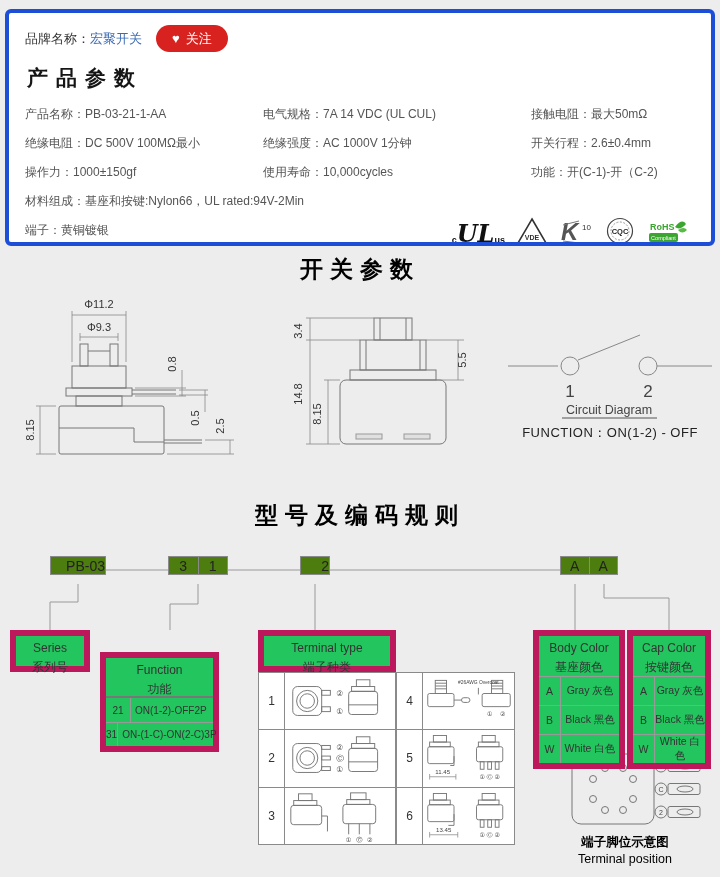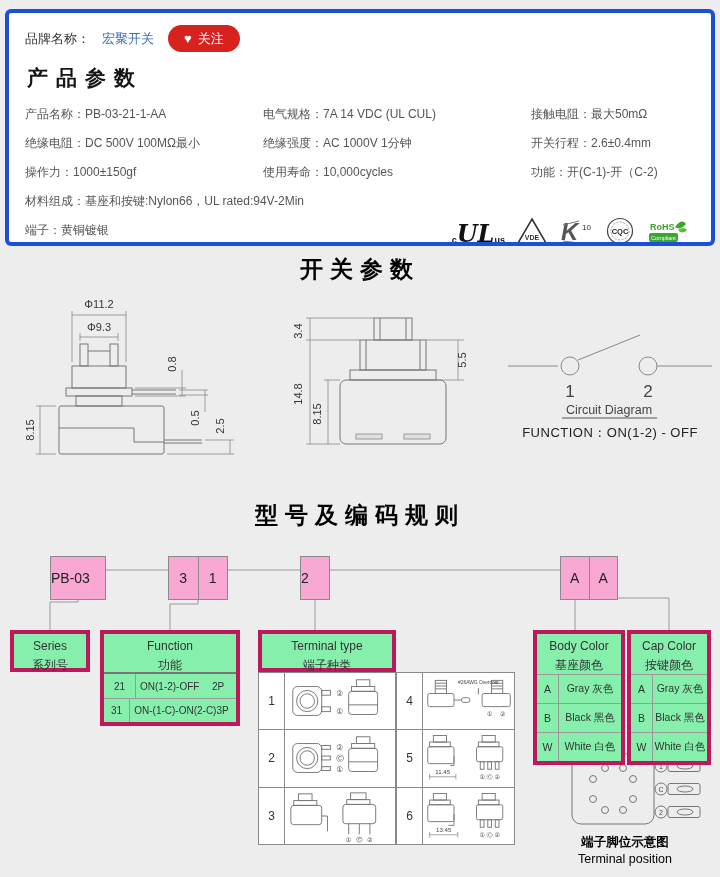--- a/index.html
+++ b/index.html
@@ -7,41 +7,41 @@
 body{background:#ededed;font-family:"Liberation Sans",sans-serif;position:relative;overflow:hidden;color:#555}
 svg{display:block}
 .shape{stroke:#777;fill:none;stroke-width:1}
 .dim{stroke:#888;fill:none;stroke-width:0.8}
 .dtext{fill:#333;font-size:11px;font-family:"Liberation Sans",sans-serif}
 .stext{fill:#444;font-family:"Liberation Sans",sans-serif}
 
 
 .top-card{position:absolute;left:5px;top:9px;width:710px;height:237px;background:#fff;border:4px solid #1d4ed8;border-radius:6px;padding:12px 16px;overflow:hidden}
 .brand-row{display:flex;align-items:center;font-size:13px;color:#333}
-.brand-link{color:#3d6bb3;text-decoration:none;margin-left:12px;cursor:pointer}
+.brand-link{color:#3d6bb3;text-decoration:none;margin-left:0;cursor:pointer}
 .follow-btn{margin-left:14px;background:#d8221f;color:#fff;border:none;border-radius:14px;height:27px;padding:0 16px;font-size:13px;display:flex;align-items:center;gap:6px;cursor:pointer}
 .heart{font-size:13px;line-height:1}
 .script-title{font-family:"DejaVu Serif",serif;font-weight:bold;font-size:21px;letter-spacing:8px;color:#151515;margin:12px 0 4px 2px}
 .param-grid{display:grid;grid-template-columns:238px 268px 1fr;grid-auto-rows:29px;align-items:center;font-size:12px;color:#555;margin-top:8px}
 .pcell{white-space:nowrap}
 .pfull{grid-column:1/4}
 .term-row{grid-column:1/4;display:flex;align-items:center;height:34px}
 .certs{margin-left:auto;display:flex;align-items:flex-end;gap:12px;margin-right:6px}
 .cert{display:flex;align-items:flex-end}
 .ul-c{font-size:9px;font-weight:bold;color:#111;line-height:1}
 .ul-main{font-family:"DejaVu Serif",serif;font-style:italic;font-weight:bold;font-size:24px;color:#111;line-height:.85}
 
 
 .section-title{position:absolute;left:0;width:720px;text-align:center;font-size:23px;font-weight:bold;letter-spacing:7px;color:#000}
 
 
-.codebox{position:absolute;top:556px;height:44px;border:1px solid #8a8a8a;background:#f9a8d4;display:flex;align-items:center;justify-content:flex-start;font-size:14px;color:#222;z-index:2}
+.codebox{position:absolute;top:556px;height:19px;border:1px solid #8a8a8a;background:#4d7c0f;display:flex;align-items:center;justify-content:flex-end;font-size:14px;color:#222;z-index:2}
 .codebox .half{flex:1;height:100%;display:flex;align-items:center;justify-content:center}
 .codebox .half+.half{border-left:1px solid #8a8a8a}
-.tbl{position:absolute;background:#86efac;border:4px solid #be185d;color:#333;z-index:2}
+.tbl{position:absolute;background:#22c55e;border:6px solid #be185d;color:#333;z-index:2}
 .tbl-head{text-align:center;font-size:12px;line-height:1.55;padding-top:3px;color:#333}
 .head-sep{border-bottom:2px solid #777}
 .f-row{display:flex;align-items:center;height:24px;border-top:1px solid #999;font-size:10px;color:#333}
 .f-code{width:32px;text-align:center;border-right:1px solid #999;align-self:stretch;display:flex;align-items:center;justify-content:center}
 .f-desc{flex:1;padding-left:4px;white-space:nowrap}
 .f-pole{width:24px;text-align:left}
 .c-row{display:flex;align-items:center;height:29px;border-top:1px solid #999;font-size:10.5px;color:#333}
 .c-code{width:22px;text-align:center;border-right:1px solid #999;align-self:stretch;display:flex;align-items:center;justify-content:center}
 .c-name{flex:1;text-align:center}
 .tt-grid{position:absolute;top:672px;border:1px solid #8a8a8a;background:#fff;display:flex;flex-direction:column;z-index:2}
@@ -242,21 +242,21 @@
       <span class="half">A</span>
   </div>
 
   <div class="tbl" style="left:10px;top:630px;width:80px;height:42px">
     <div class="tbl-head">
       <div>Series</div>
       <div>系列号</div>
     </div>
   </div>
 
-  <div class="tbl" style="left:100px;top:630px;width:140px">
+  <div class="tbl" style="left:100px;top:652px;width:119px">
     <div class="tbl-head head-sep" style="height:40px">
       <div>Function</div>
       <div>功能</div>
     </div>
     <div class="f-row" style="border-top:none">
       <span class="f-code">21</span>
       <span class="f-desc">ON(1-2)-OFF</span>
       <span class="f-pole">2P</span>
     </div>
     <div class="f-row">

